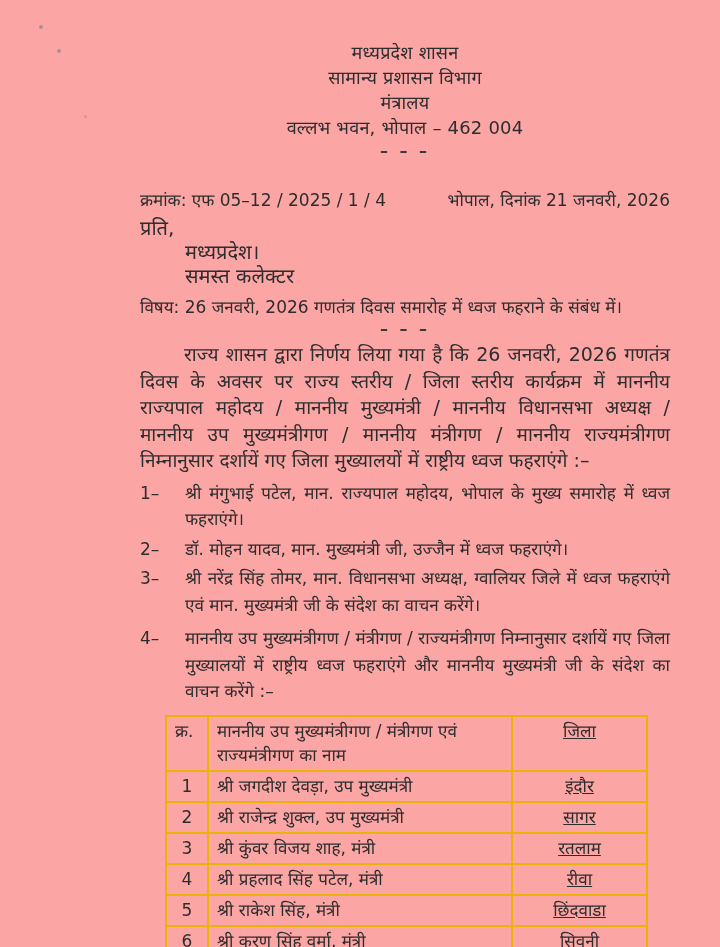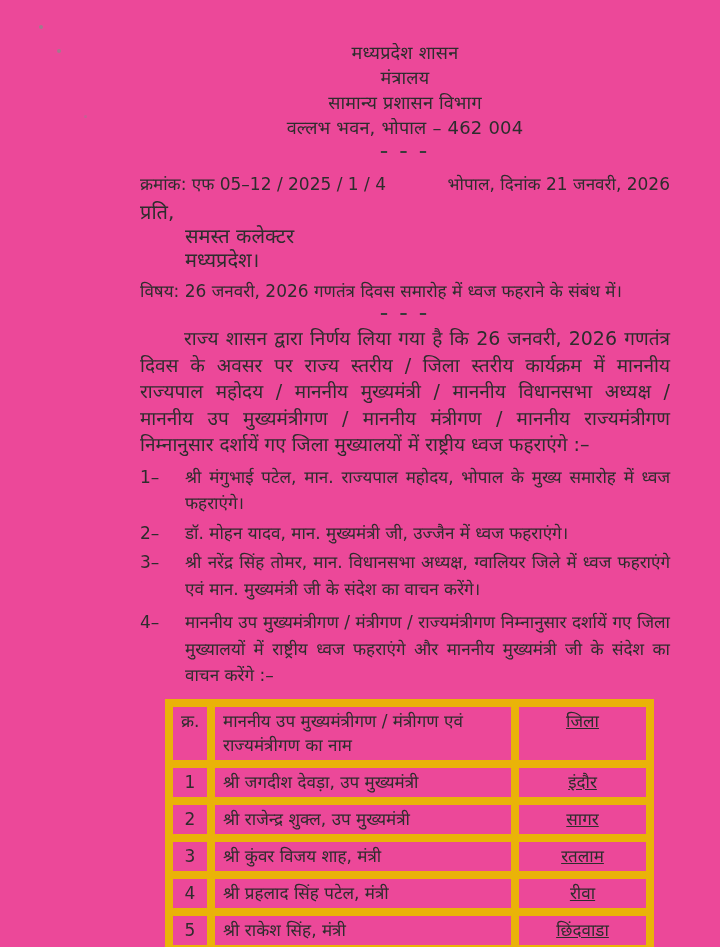--- a/index.html
+++ b/index.html
@@ -1,21 +1,21 @@
 <!DOCTYPE html>
 <html lang="hi"><head>
 <meta charset="utf-8">
 <style>
   html,body{margin:0;padding:0;}
   body{background:#e9e9e9;}
   .page{
     position:relative;
     width:720px;height:947px;
     margin:0 auto;
-    background:#ec4899;
+    background:#fca5a5;
     font-family:"DejaVu Sans","Liberation Sans",sans-serif;
     color:#2d2d2d;
     overflow:hidden;
     box-sizing:border-box;
   }
   .content{
     position:absolute;
     left:140px;top:40px;
     width:530px;
   }
@@ -38,21 +38,21 @@
     font-size:16px;
     line-height:18px;
     letter-spacing:3px;
     font-weight:700;
     color:#3a3a3a;
   }
   .sep.head-sep{margin-top:2px;}
   .ref-row{
     display:flex;
     justify-content:space-between;
-    margin-top:12px;
+    margin-top:28px;
     font-size:17px;
     line-height:24px;
   }
   .addressee{font-size:20px;line-height:24px;margin-top:4px;}
   .addressee .indent{padding-left:45px;}
   .subject{
     font-size:17px;
     line-height:25px;
     margin-top:7px;
   }
@@ -76,21 +76,21 @@
   .list-item.item-4{margin-top:7px;}
 
   table.ministers{
     border-collapse:collapse;
     margin:10px 0 0 25px;
     width:481px;
     font-size:17px;
     table-layout:fixed;
   }
   table.ministers th, table.ministers td{
-    border:8px solid #eab308;
+    border:2px solid #eab308;
     padding:2px 8px 3px 8px;
     line-height:24px;
     font-weight:500;
     vertical-align:top;
     overflow:hidden;
   }
   table.ministers col.c-serial{width:42px;}
   table.ministers col.c-name{width:304px;}
   table.ministers col.c-district{width:135px;}
   table.ministers th{text-align:left;}
@@ -103,35 +103,35 @@
 
 <div class="page">
   <span class="speck s1"></span>
   <span class="speck s2"></span>
   <span class="speck s3"></span>
 
   <div class="content">
 
     <div class="letterhead">
       <div>मध्यप्रदेश शासन</div>
+      <div>सामान्य प्रशासन विभाग</div>
       <div>मंत्रालय</div>
-      <div>सामान्य प्रशासन विभाग</div>
       <div>वल्लभ भवन, भोपाल – 462 004</div>
     </div>
     <div class="sep head-sep">– – –</div>
 
     <div class="ref-row">
       <span>क्रमांक: एफ 05–12 / 2025 / 1 / 4</span>
       <span>भोपाल, दिनांक 21 जनवरी, 2026</span>
     </div>
 
     <div class="addressee">
       <div>प्रति,</div>
+      <div class="indent">मध्यप्रदेश।</div>
       <div class="indent">समस्त कलेक्टर</div>
-      <div class="indent">मध्यप्रदेश।</div>
     </div>
 
     <div class="subject">विषय: 26 जनवरी, 2026 गणतंत्र दिवस समारोह में ध्वज फहराने के संबंध में।</div>
     <div class="sep subject-sep">– – –</div>
 
     <div class="para">राज्य शासन द्वारा निर्णय लिया गया है कि 26 जनवरी, 2026 गणतंत्र दिवस के अवसर पर राज्य स्तरीय / जिला स्तरीय कार्यक्रम में माननीय राज्यपाल महोदय / माननीय मुख्यमंत्री / माननीय विधानसभा अध्यक्ष / माननीय उप मुख्यमंत्रीगण / माननीय मंत्रीगण / माननीय राज्यमंत्रीगण निम्नानुसार दर्शायें गए जिला मुख्यालयों में राष्ट्रीय ध्वज फहराएंगे :–</div>
 
     <div class="list">
 
         <div class="list-item">

